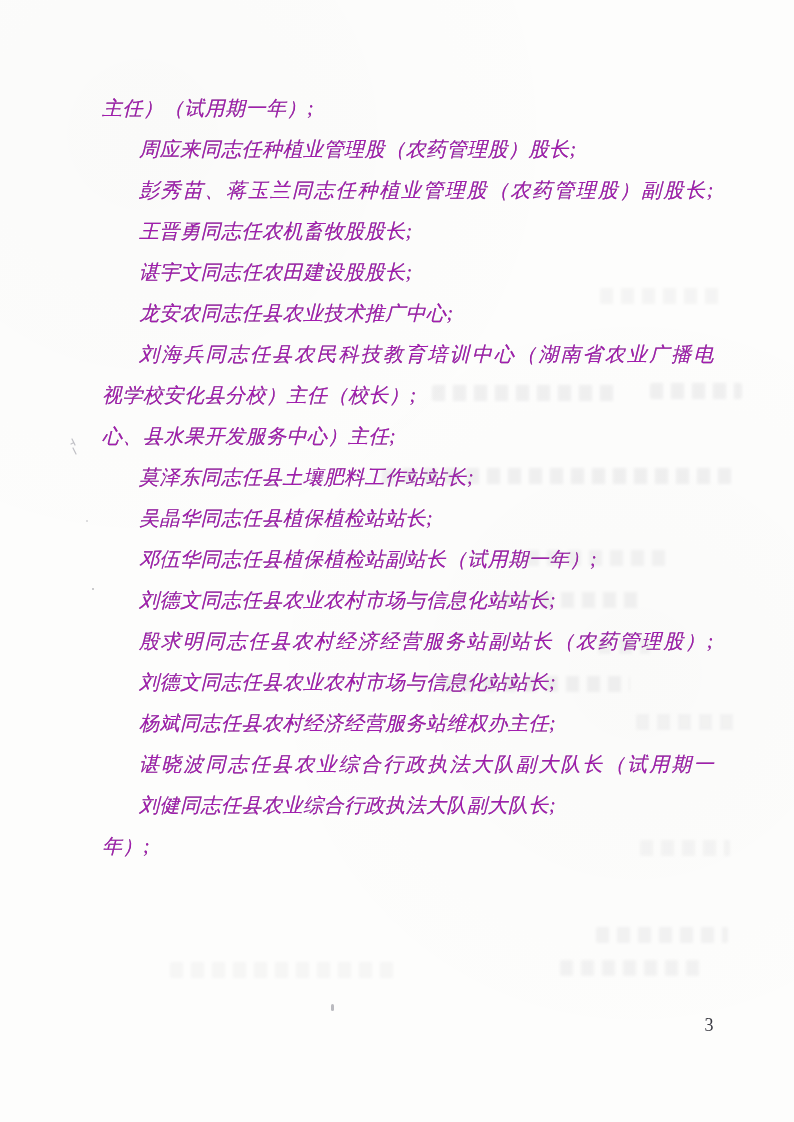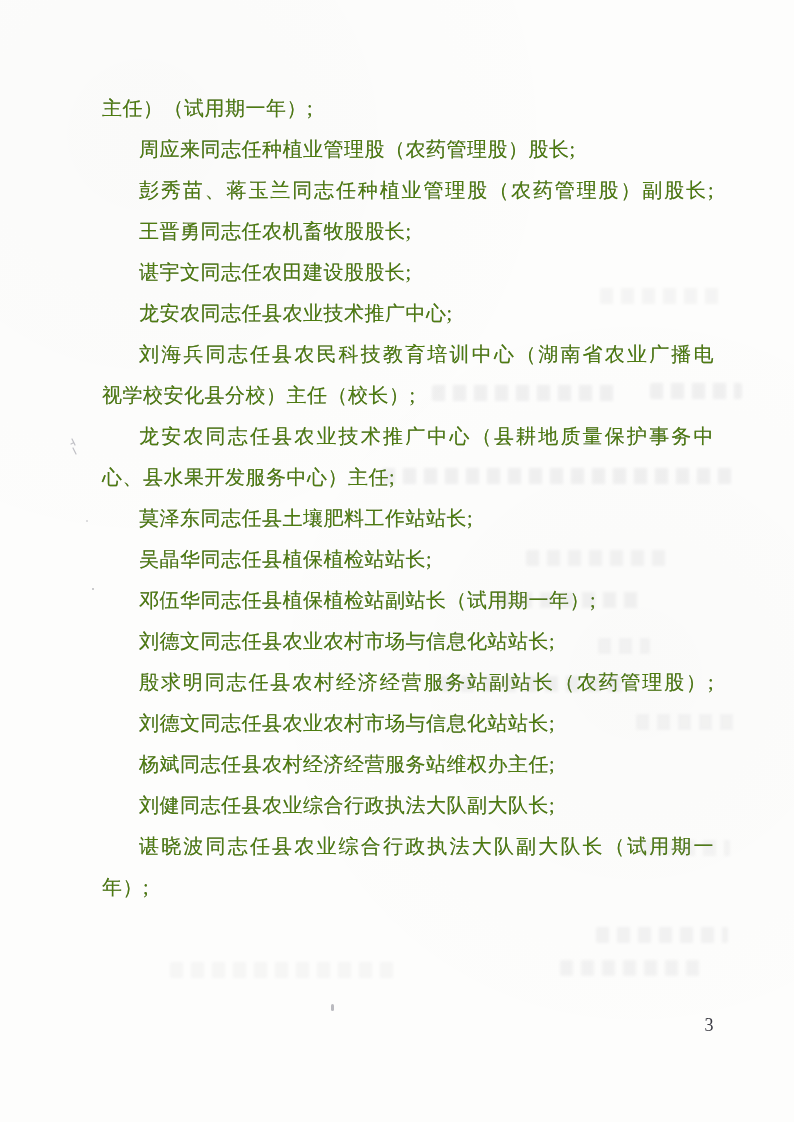--- a/index.html
+++ b/index.html
@@ -73,40 +73,39 @@
     width:16px;height:22px;
     opacity:0.55;
     pointer-events:none;
   }
 </style>
 </head>
 <body>
 
 <div class="paper" style="background: rgb(253, 253, 252);">
 
-  <div class="body-text" style="color: #4d7c0f;">
+  <div class="body-text" style="color: #a21caf; font-style: italic;">
       <div class="line">主任）（试用期一年）;</div>
       <div class="line indent">周应来同志任种植业管理股（农药管理股）股长;</div>
       <div class="line indent stretch">彭秀苗、蒋玉兰同志任种植业管理股（农药管理股）副股长;</div>
       <div class="line indent">王晋勇同志任农机畜牧股股长;</div>
       <div class="line indent">谌宇文同志任农田建设股股长;</div>
       <div class="line indent">龙安农同志任县农业技术推广中心;</div>
       <div class="line indent stretch">刘海兵同志任县农民科技教育培训中心（湖南省农业广播电</div>
       <div class="line">视学校安化县分校）主任（校长）;</div>
-      <div class="line indent stretch">龙安农同志任县农业技术推广中心（县耕地质量保护事务中</div>
       <div class="line">心、县水果开发服务中心）主任;</div>
       <div class="line indent">莫泽东同志任县土壤肥料工作站站长;</div>
       <div class="line indent">吴晶华同志任县植保植检站站长;</div>
       <div class="line indent">邓伍华同志任县植保植检站副站长（试用期一年）;</div>
       <div class="line indent">刘德文同志任县农业农村市场与信息化站站长;</div>
       <div class="line indent stretch">殷求明同志任县农村经济经营服务站副站长（农药管理股）;</div>
       <div class="line indent">刘德文同志任县农业农村市场与信息化站站长;</div>
       <div class="line indent">杨斌同志任县农村经济经营服务站维权办主任;</div>
+      <div class="line indent stretch">谌晓波同志任县农业综合行政执法大队副大队长（试用期一</div>
       <div class="line indent">刘健同志任县农业综合行政执法大队副大队长;</div>
-      <div class="line indent stretch">谌晓波同志任县农业综合行政执法大队副大队长（试用期一</div>
       <div class="line">年）;</div>
     </div>
 
   <div class="pagenum">3</div>
 
   <div class="bleed" style="left:600px;top:288px;width:120px;opacity:0.12;"></div>
   <div class="bleed" style="left:432px;top:385px;width:186px;"></div>
   <div class="bleed" style="left:650px;top:383px;width:92px;"></div>
   <div class="bleed" style="left:382px;top:468px;width:350px;"></div>
   <div class="bleed" style="left:526px;top:550px;width:144px;opacity:0.15;"></div>

